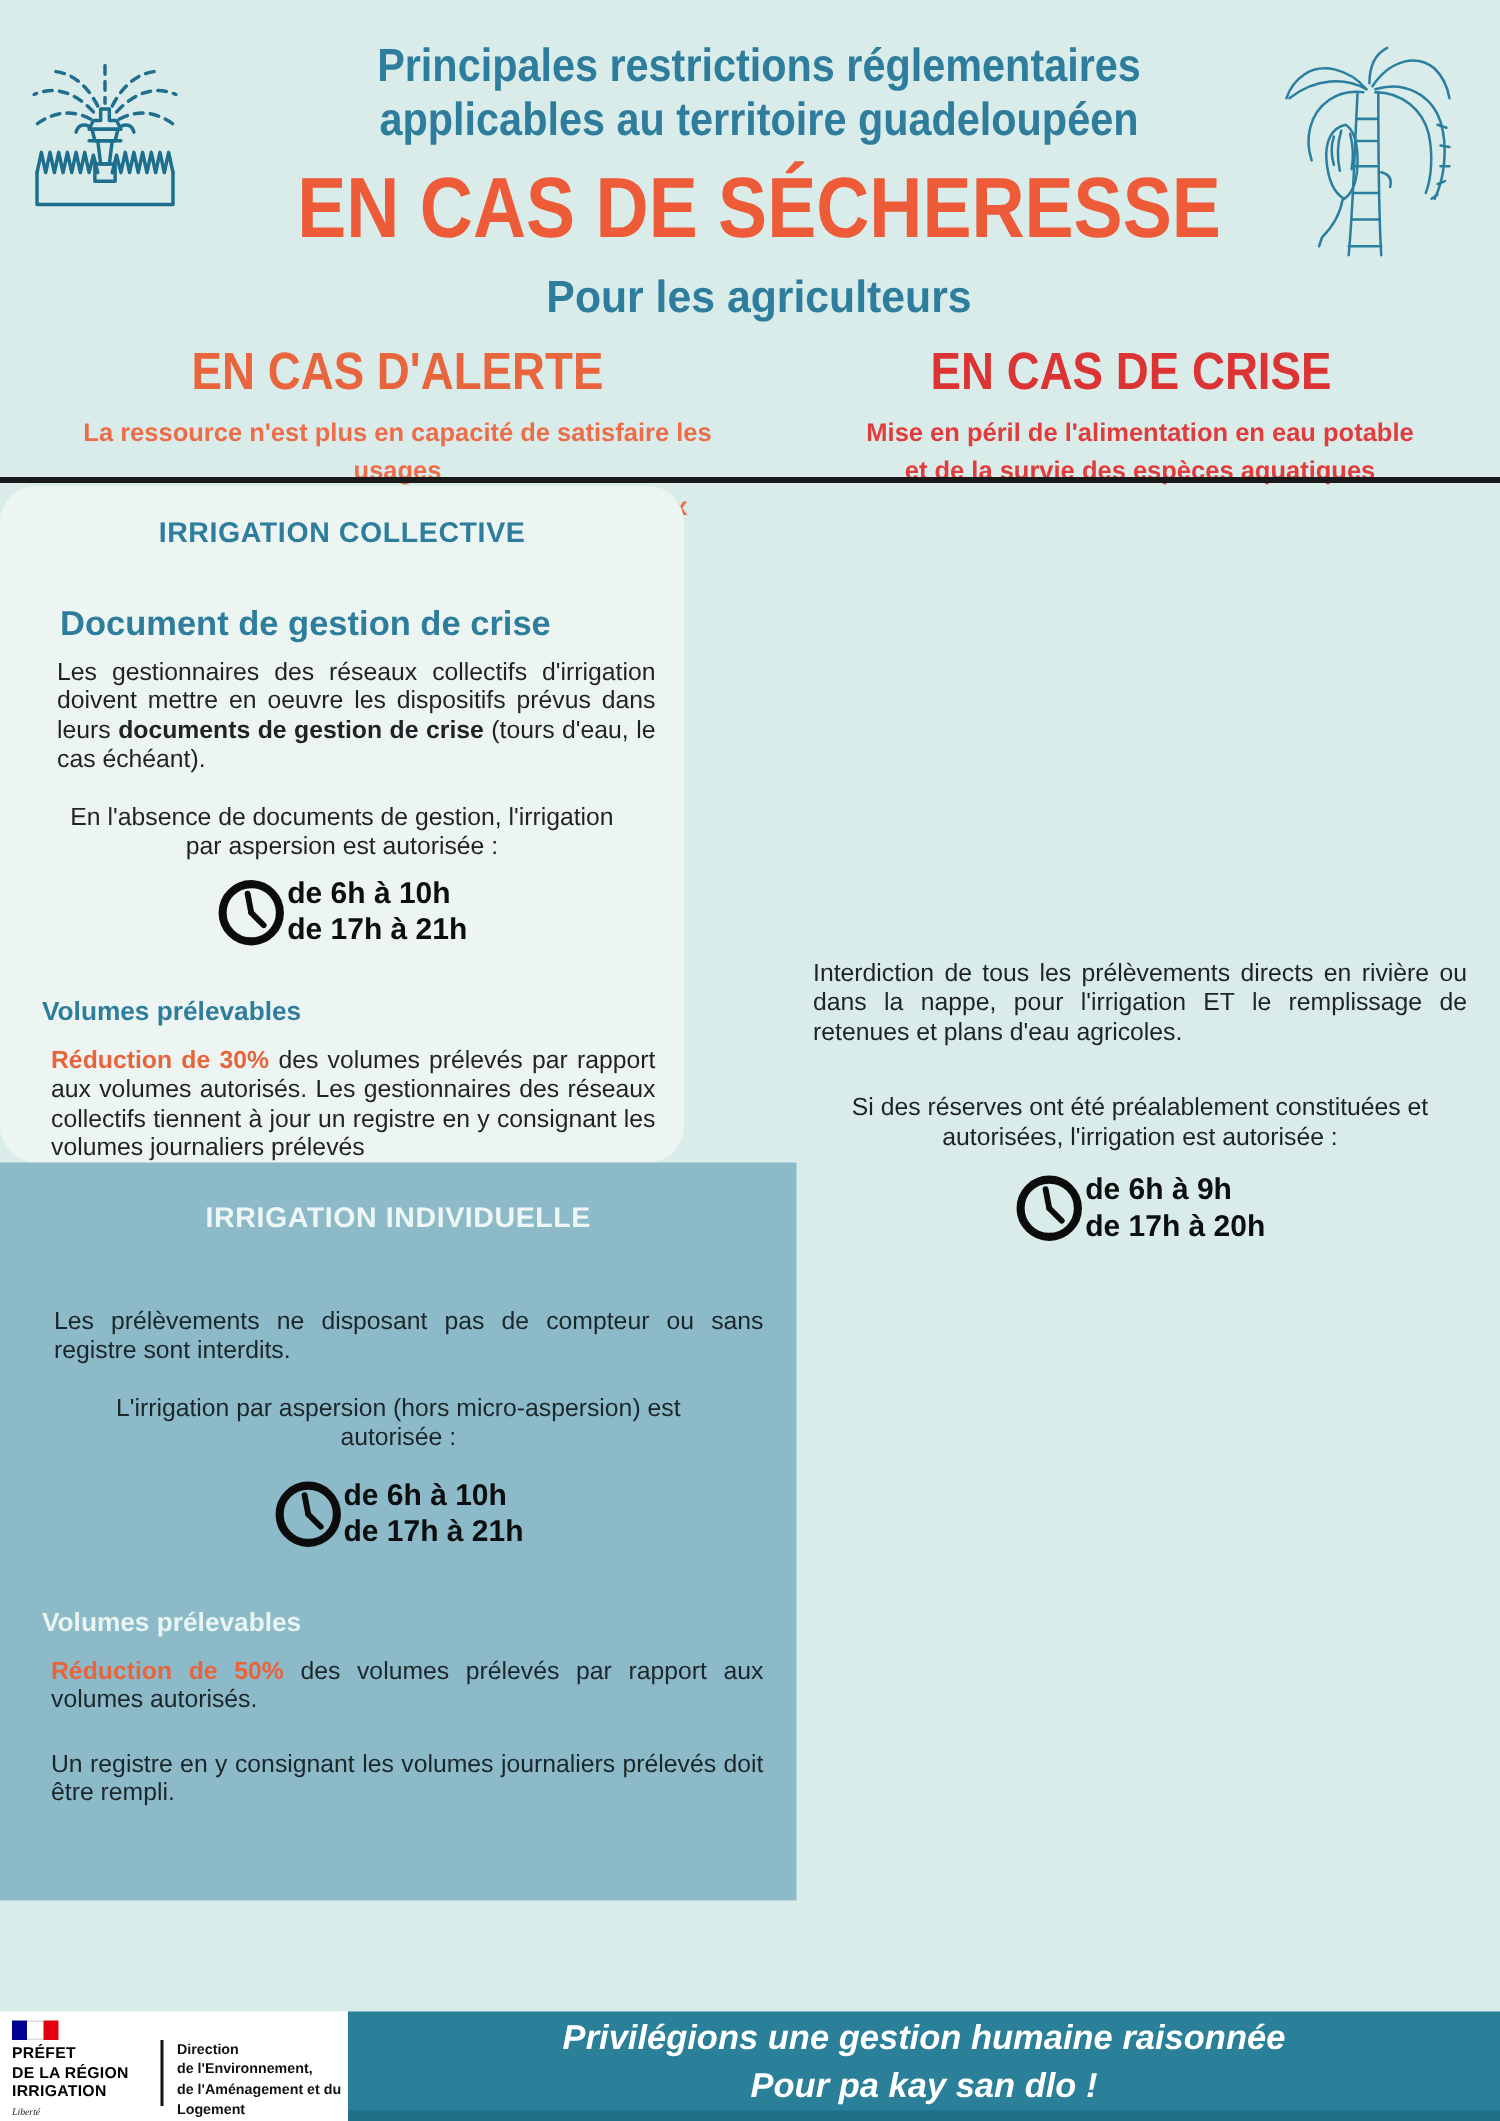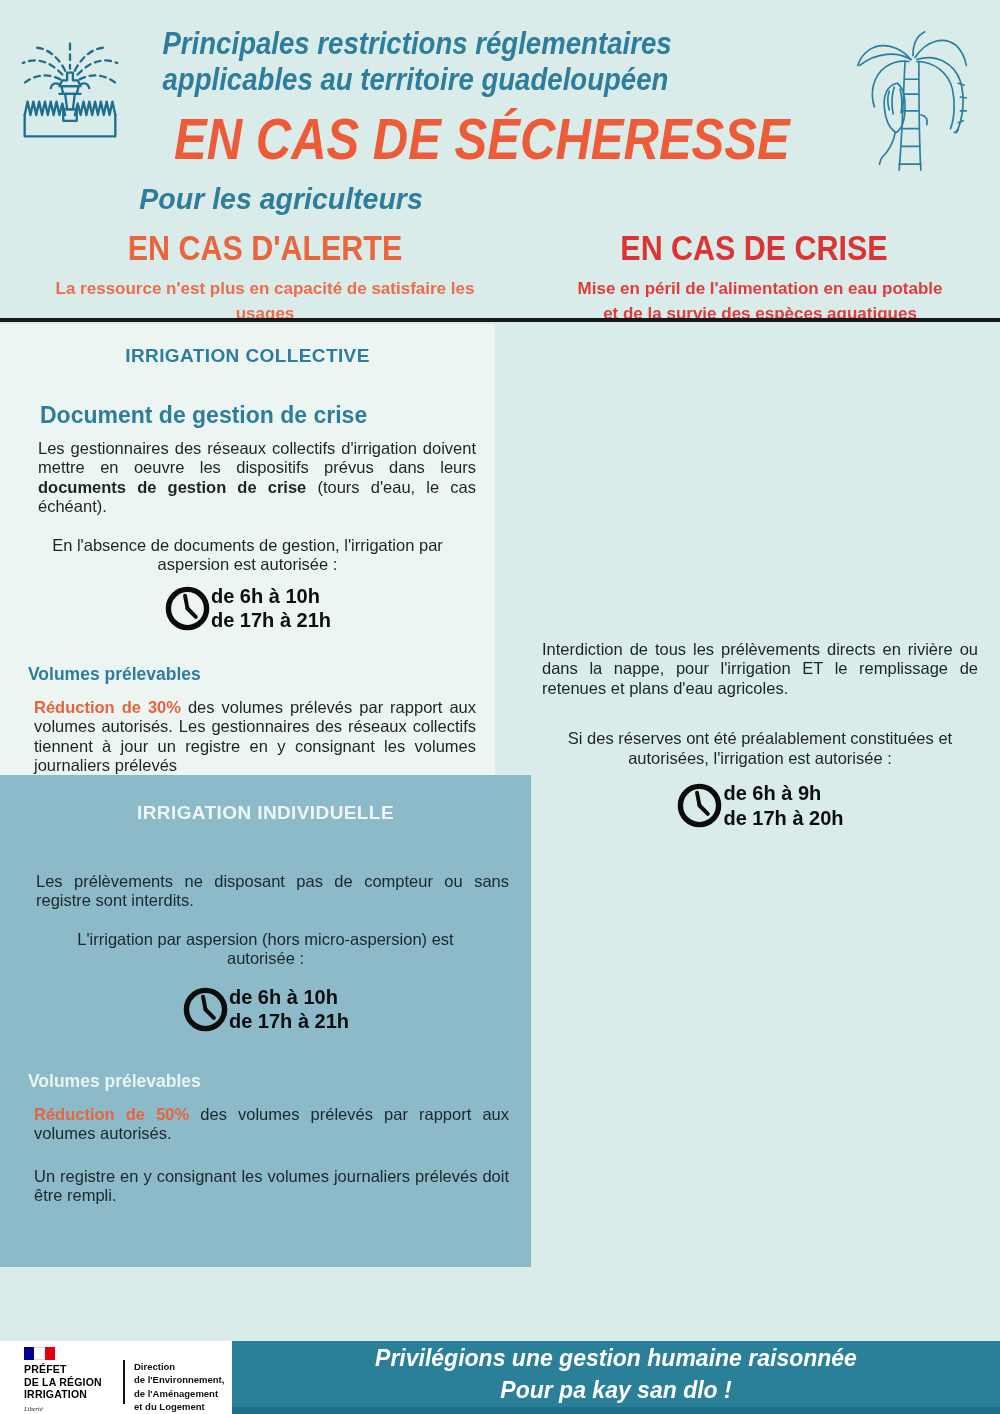--- a/index.html
+++ b/index.html
@@ -4,21 +4,21 @@
 <style>
   * { margin:0; padding:0; box-sizing:border-box; }
   body { background:#888; font-family:"Liberation Sans", sans-serif; }
   .page {
     position:relative; width:1000px; height:1414px; margin:0 auto;
     background:#d9ece9; overflow:hidden;
   }
   
   .sprinkler { position:absolute; left:16px; top:36px; width:108px; height:108px; }
   .banana { position:absolute; left:836px; top:20px; width:146px; height:158px; }
-  .header { position:absolute; left:120px; right:108px; top:26px; text-align:left;font-style:italic; }
+  .header { position:absolute; left:120px; right:108px; top:26px; text-align:center; }
   .header-title-line {
     font-size:31px; font-weight:bold; color:#2e7d9c; line-height:1.16;
     transform:scaleX(.89); transform-origin:center;
   }
   .main-title {
     margin-top:8px; font-size:57px; font-weight:bold; color:#ee5b38;
     transform:scaleX(.86); transform-origin:center; white-space:nowrap;
   }
   .header-subtitle {
     margin-top:10px; font-size:30px; font-weight:bold; color:#2e7d9c;
@@ -29,42 +29,42 @@
     text-align:center; transform:scaleX(.87); transform-origin:center; white-space:nowrap; }
   .col-head.alerte { left:0; width:530px; color:#e9653e; }
   .col-head.crise  { left:530px; width:448px; color:#dc3434; }
   .col-sub { position:absolute; top:277px; text-align:center; font-size:17px;
     font-weight:600; line-height:1.45; }
   .col-sub.alerte { left:30px; width:470px; color:#ed6d4a; }
   .col-sub.crise  { left:575px; width:370px; color:#e03c3c; }
   .divider { position:absolute; top:318px; left:0; width:1000px; height:2px;
     background:#eef6f3; border-top:2px solid #191919; border-bottom:2px solid #191919; }
   
-  .panel-collective { position:absolute; left:0; top:324px; width:495px; height:451px;
-    background:#ecf5f2; }
+  .panel-collective { position:absolute; left:0; top:324px; width:456px; height:451px;
+    background:#ecf5f2;border-radius:24px; }
   .panel-individual { position:absolute; left:0; top:775px; width:531px; height:492px;
     background:#8cbac8; }
   .crise-col { position:absolute; left:542px; top:640px; width:436px; }
   .section-title { text-align:center; font-size:19px; font-weight:bold;
     letter-spacing:.4px; color:#2e7d9c; }
   .section-title.on-blue { color:#eef7f5; }
   .sub-heading { font-size:23px; font-weight:bold; color:#2e7d9c; }
   .body-text { font-size:16.5px; line-height:1.18; color:#1f2325; }
   .on-blue-text { color:#1c272b; }
   .justify { text-align:justify; }
   .center { text-align:center; }
   .highlight { color:#e8643c; font-weight:bold; }
   .bold { font-weight:bold; }
   
   .time-row { display:flex; justify-content:center; align-items:center; }
   .clock { width:47px; height:47px; flex:0 0 auto; }
   .times { font-size:20px; font-weight:bold; color:#0c0e0f; line-height:1.22; text-align:left; }
   
   .footer-logo { position:absolute; left:0; top:1341px; width:232px; height:73px;
-    background:#ffffff; display:flex; padding:6px 4px 0 24px; gap:9px; }
+    background:#ffffff; display:flex; padding:6px 4px 0 8px; gap:9px; }
   .gov-left { width:90px; flex:0 0 auto; }
   .flag { display:flex; width:31px; height:13px; margin-bottom:3px; }
   .flag div { flex:1; }
   .flag .b { background:#000091; } .flag .w { background:#ffffff; border-top:1px solid #ddd; border-bottom:1px solid #ddd;} .flag .r { background:#e1000f; }
   .prefect { font-size:10.5px; font-weight:bold; line-height:1.2; color:#000;
     letter-spacing:.2px; }
   .motto { margin-top:3px; font-family:"Liberation Serif", serif; font-style:italic;
     font-size:6.5px; line-height:1.5; color:#222; }
   .gov-divider { width:2px; height:44px; background:#111; margin-top:13px; flex:0 0 auto; }
   .direction { margin-top:13px; font-size:9.5px; font-weight:bold; line-height:1.4; color:#111; }

